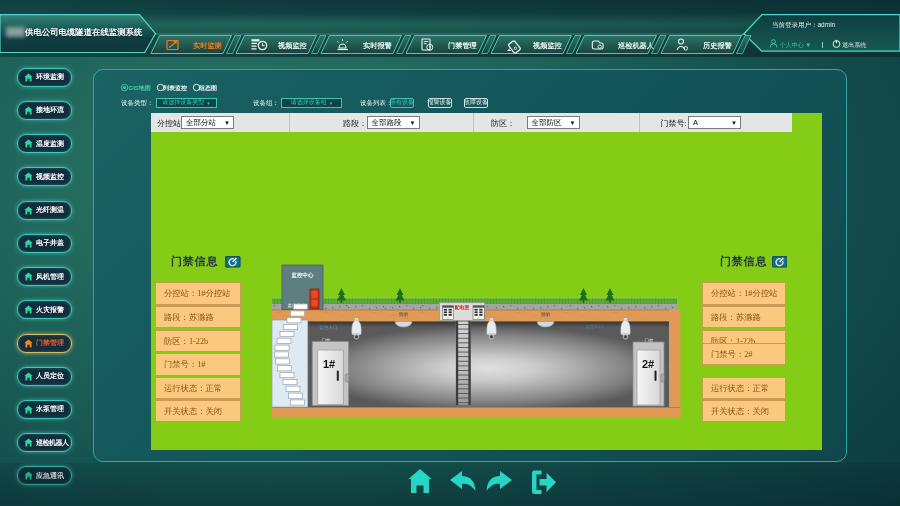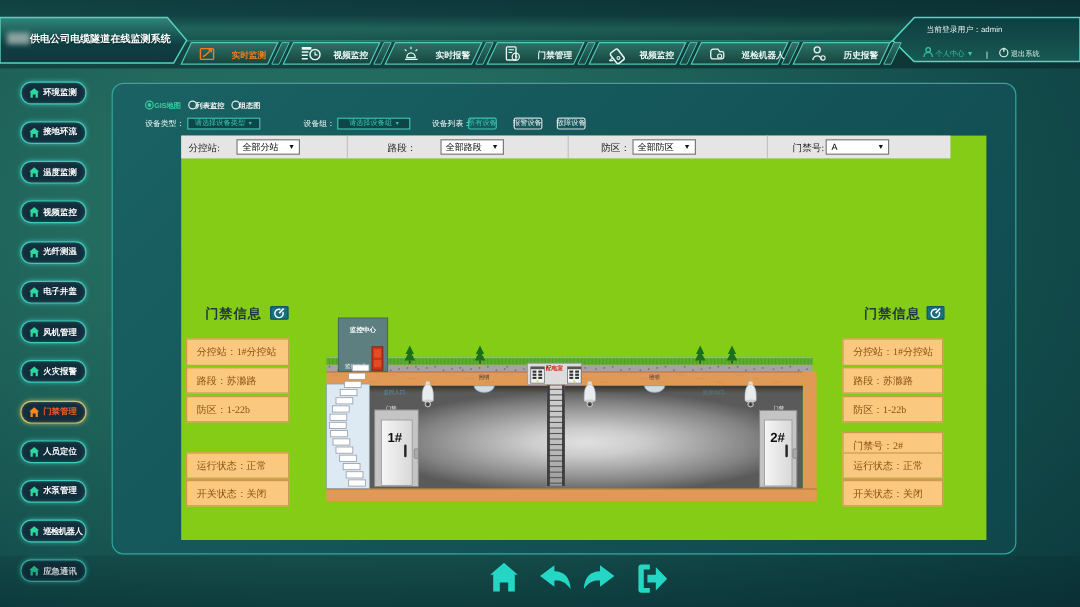--- a/index.html
+++ b/index.html
@@ -246,50 +246,51 @@
 <div class="obtn" style="left:390px;top:97.5px;border:1px solid #3cc4b4;color:#3cc4b4">所有设备</div>
 <div class="obtn" style="left:427.5px;top:97.5px;border:1px solid #d0dcdc;color:#e8f2f2">报警设备</div>
 <div class="obtn" style="left:464px;top:97.5px;border:1px solid #d0dcdc;color:#e8f2f2">故障设备</div>
 </div>
 <div id="white">
     <div id="fbar"></div>
 <div class="fsep" style="left:138px"></div>
     <div class="fsep" style="left:322px"></div>
     <div class="fsep" style="left:488px"></div>
 <div class="flbl" style="left:6px">分控站:</div>
-<div class="fsel" style="left:46px">全部分站<span class="arr">▼</span></div>
-<div class="flbl" style="left:172px">路段：</div>
+<div class="fsel" style="left:30px">全部分站<span class="arr">▼</span></div>
+<div class="flbl" style="left:192px">路段：</div>
 <div class="fsel" style="left:215.5px">全部路段<span class="arr">▼</span></div>
-<div class="flbl" style="left:350px">防区：</div>
+<div class="flbl" style="left:340px">防区：</div>
 <div class="fsel" style="left:375.5px">全部防区<span class="arr">▼</span></div>
 <div class="flbl" style="left:509.5px">门禁号:</div>
 <div class="fsel" style="left:537px">A<span class="arr">▼</span></div>
     <div class="ptitle" style="left:20px;top:141px">门禁信息</div>
     <div class="abs" style="left:74px;top:140.5px"><svg width="15.5" height="12" viewBox="0 0 15.5 12">
         <rect x="0" y="0" width="15.5" height="11.5" rx="1" fill="#17707e"></rect>
         <rect x="0.6" y="0.6" width="14.3" height="10.3" rx="1" fill="none" stroke="#0e4a56" stroke-width="0.7"></rect>
         <path d="M10.79,5.0 A3.5,3.5 0 1 1 8.7,2.91" fill="none" stroke="#fff" stroke-width="1.2"></path>
         <path d="M7.7,6.0 L11.4,2.1" stroke="#fff" stroke-width="1.4"></path>
       </svg></div>
     <div class="ptitle" style="left:569px;top:141px">门禁信息</div>
     <div class="abs" style="left:620.5px;top:140.5px"><svg width="15.5" height="12" viewBox="0 0 15.5 12">
         <rect x="0" y="0" width="15.5" height="11.5" rx="1" fill="#17707e"></rect>
         <rect x="0.6" y="0.6" width="14.3" height="10.3" rx="1" fill="none" stroke="#0e4a56" stroke-width="0.7"></rect>
         <path d="M10.79,5.0 A3.5,3.5 0 1 1 8.7,2.91" fill="none" stroke="#fff" stroke-width="1.2"></path>
         <path d="M7.7,6.0 L11.4,2.1" stroke="#fff" stroke-width="1.4"></path>
       </svg></div>
     <div class="irow" style="left:4px;top:169.3px;width:86px">分控站：1#分控站</div>
     <div class="irow" style="left:4px;top:193px;width:86px">路段：苏滁路</div>
     <div class="irow" style="left:4px;top:216.8px;width:86px">防区：1-22b</div>
+    <div class="irow" style="left:4px;top:240.3px;width:86px">门禁号：1#</div>
     <div class="irow" style="left:4px;top:263.6px;width:86px">运行状态：正常</div>
     <div class="irow" style="left:4px;top:286.8px;width:86px">开关状态：关闭</div>
     <div class="irow" style="left:551px;top:169.3px;width:84px">分控站：1#分控站</div>
     <div class="irow" style="left:551px;top:193px;width:84px">路段：苏滁路</div>
     <div class="irow" style="left:551px;top:216.8px;width:84px">防区：1-22b</div>
-    <div class="irow" style="left:551px;top:247px;width:84px">门禁号：2#</div>
+    <div class="irow" style="left:551px;top:230px;width:84px">门禁号：2#</div>
     <div class="irow" style="left:551px;top:263.6px;width:84px">运行状态：正常</div>
     <div class="irow" style="left:551px;top:286.8px;width:84px">开关状态：关闭</div>
     <svg id="tunnel" class="abs" style="left:119px;top:149px" width="412" height="156" viewBox="0 0 412 156">
       <defs>
 <radialGradient id="tun" cx="0.5" cy="0.55" rx="0.6" ry="0.95">
  <stop offset="0" stop-color="#e0e0e0"></stop>
           <stop offset="0.25" stop-color="#cdcdcd"></stop>
           <stop offset="0.5" stop-color="#ababab"></stop>
  <stop offset="0.78" stop-color="#828282"></stop>
           <stop offset="1" stop-color="#5a5a5a"></stop>

